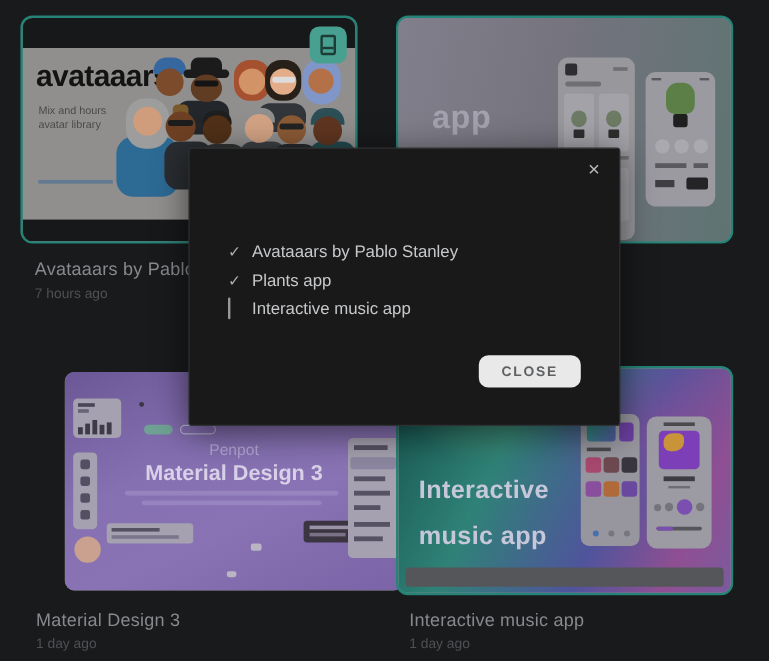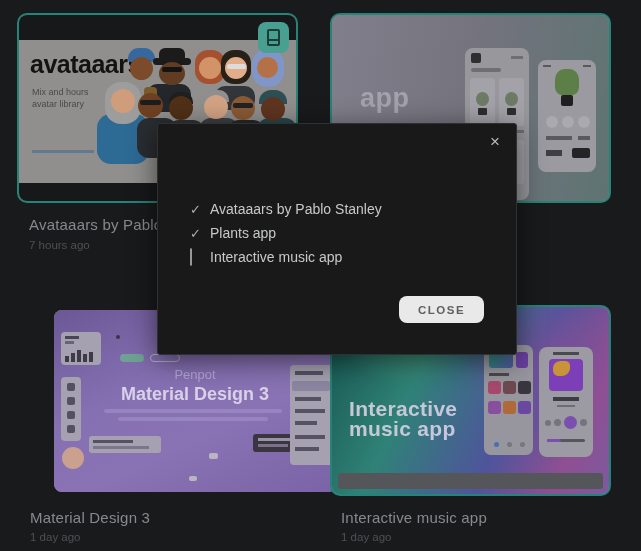--- a/index.html
+++ b/index.html
@@ -229,21 +229,21 @@
     </div>
     <div class="shape" style="left:135px;top:166px;width:8px;height:5px;background:#b9b5c2;border-radius:2px;"></div>
   </div>
 </div>
 <div class="card-title" style="left:30px;top:509px;">Material Design 3</div>
 <div class="card-time" style="left:30px;top:531px;">1 day ago</div>
 
 <div class="card sel" style="left:330px;top:305px;width:281px;height:191px;">
   <div class="music-bg">
     <div class="music-word" style="top:90px;">Interactive</div>
-    <div class="music-word" style="top:110px;">music app</div>
+    <div class="music-word" style="top:128px;">music app</div>
 
     <div class="phone" style="left:152px;top:38px;width:49px;height:110px;border-radius:7px;background:#97969e;">
       <div class="shape" style="left:5px;top:7px;width:24px;height:16px;background:linear-gradient(120deg,#2f8f7e,#4f549c);border-radius:3px;"></div>
       <div class="shape" style="left:32px;top:7px;width:12px;height:16px;background:#6a3fa0;border-radius:3px;"></div>
       <div class="shape" style="left:5px;top:28px;width:20px;height:3px;background:#4a4a4e;"></div>
       <div class="shape" style="left:4px;top:36px;width:13px;height:13px;background:#a8486e;border-radius:3px;"></div>
       <div class="shape" style="left:19px;top:36px;width:13px;height:13px;background:#6e4a50;border-radius:3px;"></div>
       <div class="shape" style="left:34px;top:36px;width:13px;height:13px;background:#3a3640;border-radius:3px;"></div>
       <div class="shape" style="left:4px;top:56px;width:13px;height:13px;background:#8a4f9c;border-radius:3px;"></div>
       <div class="shape" style="left:19px;top:56px;width:13px;height:13px;background:#b06a3a;border-radius:3px;"></div>

